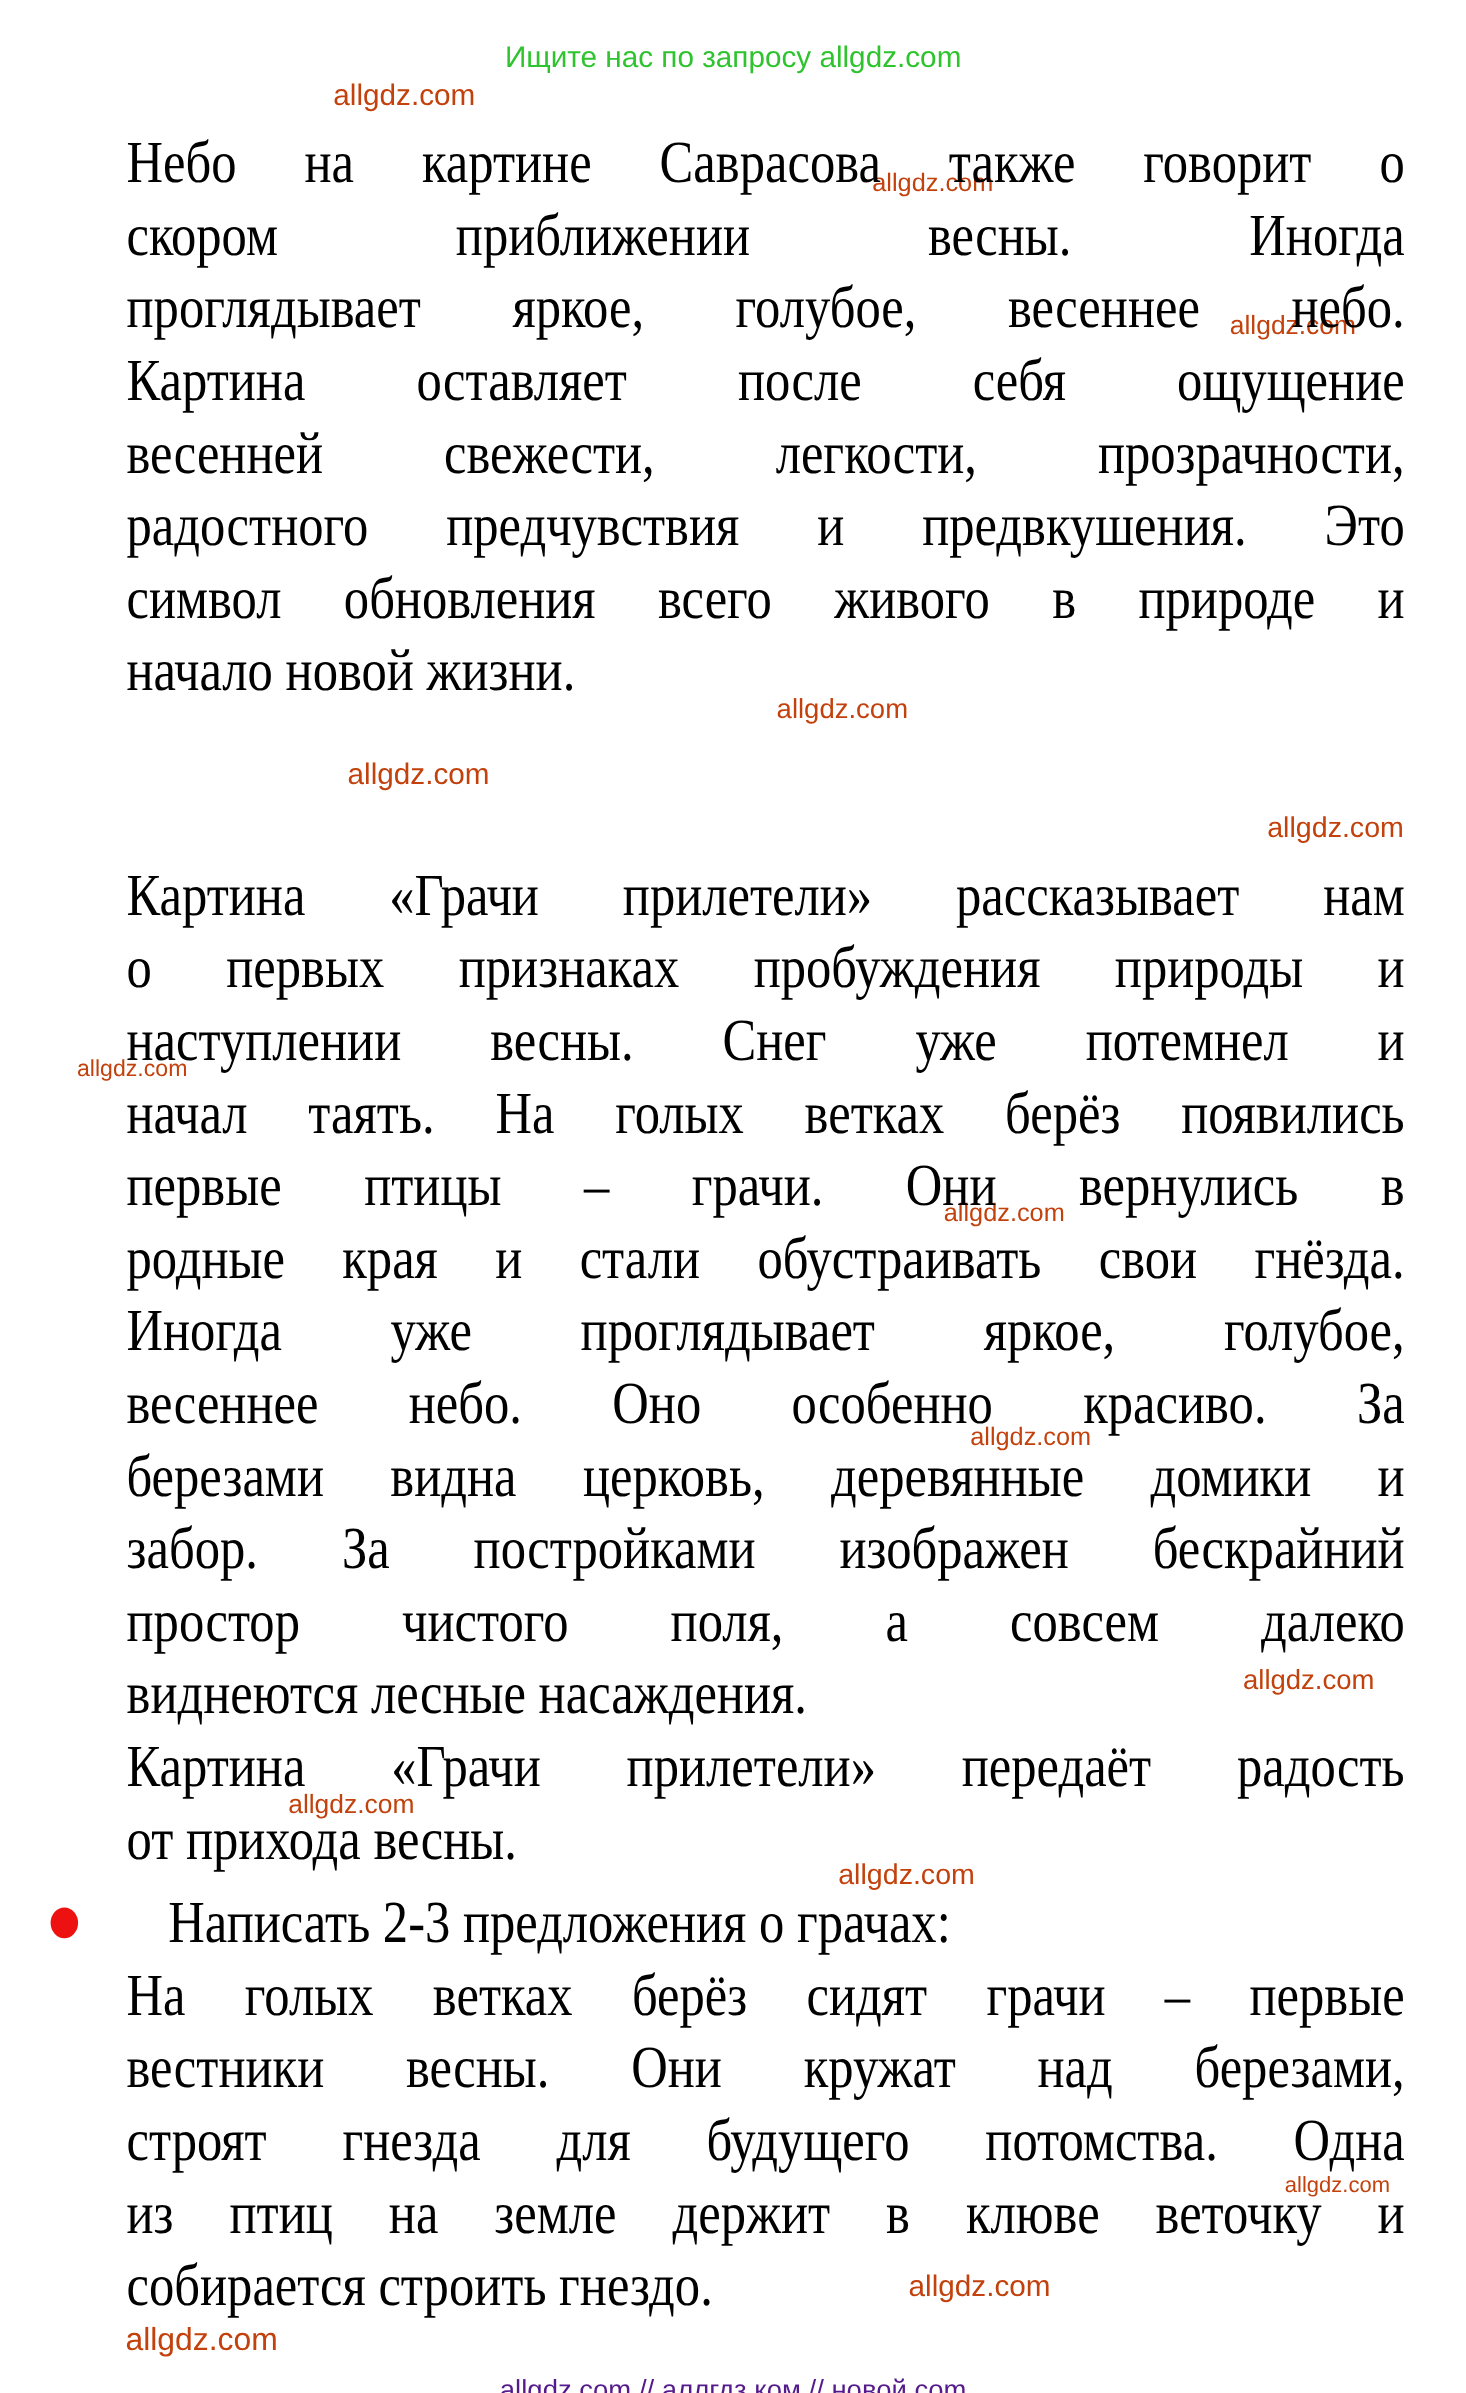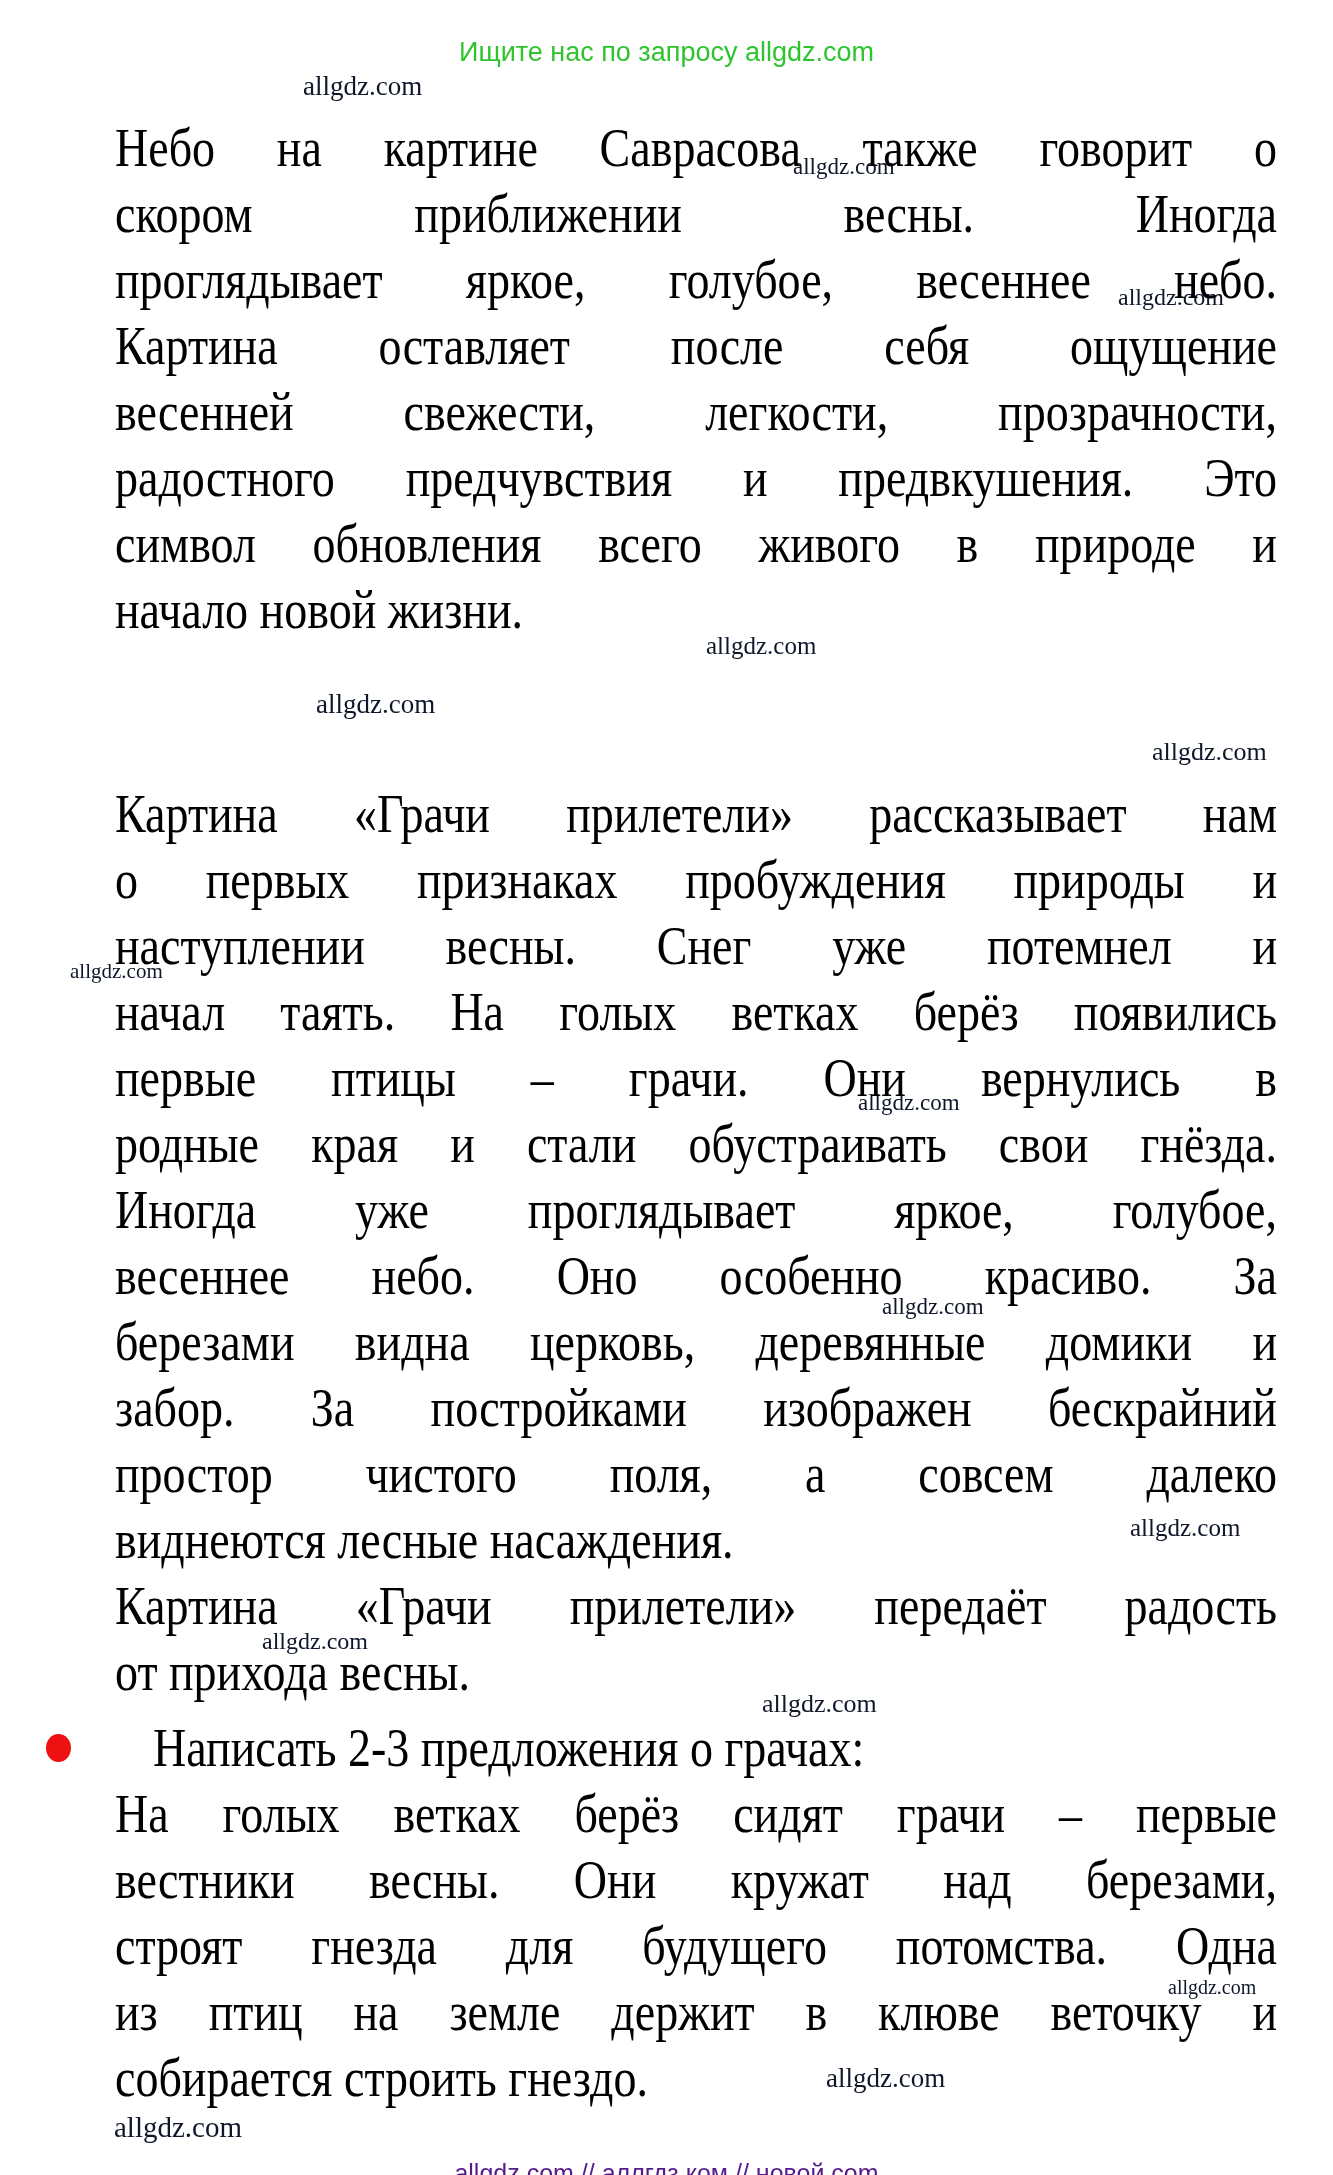--- a/index.html
+++ b/index.html
@@ -19,22 +19,22 @@
     left:0; width:1333px;
     text-align:center;
     font-family:"Liberation Sans","DejaVu Sans",sans-serif;
   }
   .promo-top{ top:4px; font-size:27px; color:#2fc42f; }
   .promo-bottom{ top:2126px; font-size:25px; color:#551a8b; }
 
   
   .wm{
     position:absolute;
-    font-family:Liberation Serif, serif;
-    color:#0f172a;
+    font-family:Liberation Sans, sans-serif;
+    color:#c2410c;
     line-height:1;
     white-space:nowrap;
   }
 
   
   .textcol{
     position:absolute;
     left:115px;
     width:1162px;
   }

